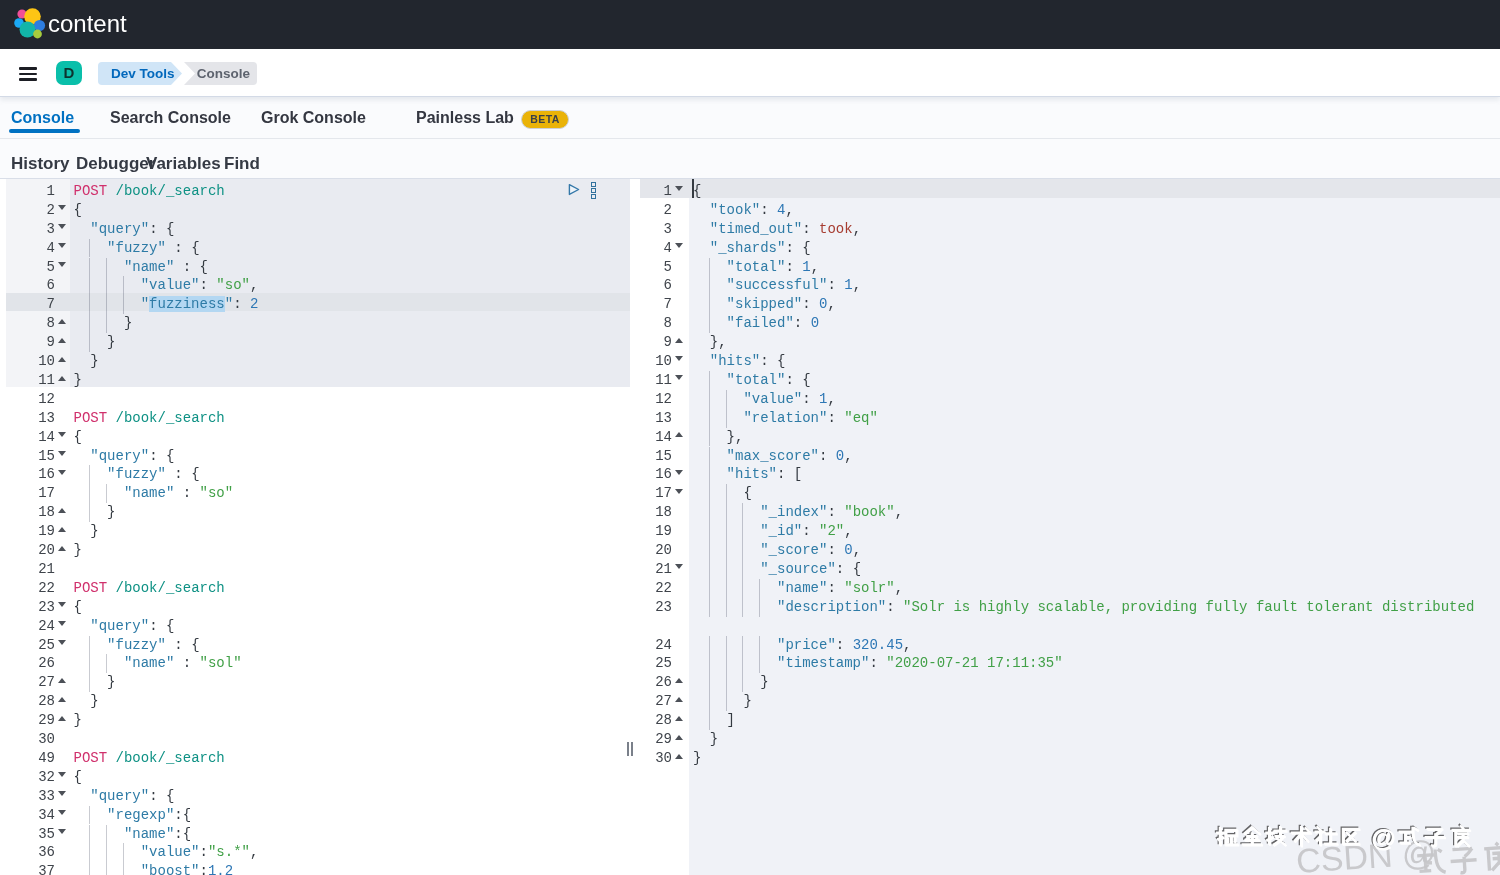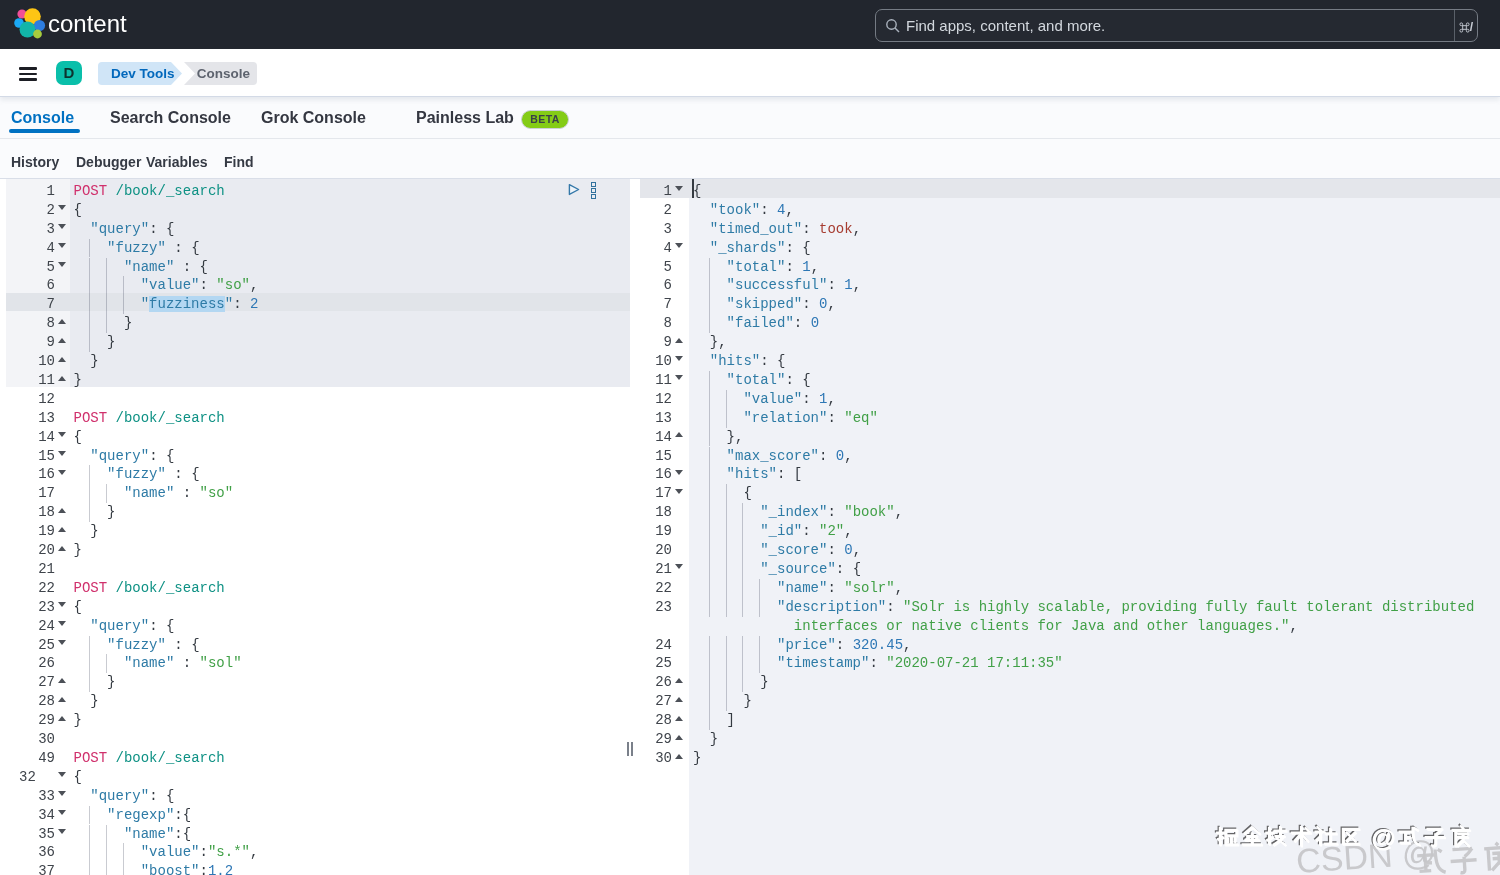--- a/index.html
+++ b/index.html
@@ -29,22 +29,22 @@
   font-size:13.5px;font-weight:700;line-height:23px;text-align:center;padding-left:6px;
   border-radius:0 4px 4px 0;
   clip-path:polygon(0 0,100% 0,100% 100%,0 100%,11px 50%);}
 
 .subhdr{position:absolute;left:0;top:97px;width:1500px;height:82px;background:#fafbfd;border-bottom:1px solid #d9dee8;}
 .tab{position:absolute;top:12px;font-size:16px;font-weight:700;color:#343741;}
 .tab.active{color:#0071c2;}
 .underline{position:absolute;left:9px;top:32px;width:71px;height:3.5px;background:#0071c2;border-radius:2px;}
 .tabline{position:absolute;left:0;top:41px;width:1500px;height:1px;background:#e4e7ec;}
 .beta{position:absolute;left:521px;top:13px;width:48px;height:19px;border:1px solid #cdd1d9;border-radius:10px;
-  background:#84cc16;font-size:10.5px;font-weight:700;color:#394049;text-align:center;line-height:17px;letter-spacing:0.4px;}
-.menuitem{position:absolute;top:57px;font-size:14px;font-weight:700;color:#353a44;}
+  background:#eab308;font-size:10.5px;font-weight:700;color:#394049;text-align:center;line-height:17px;letter-spacing:0.4px;}
+.menuitem{position:absolute;top:57px;font-size:17px;font-weight:700;color:#353a44;}
 
 .editor{position:absolute;left:0;top:179px;width:1500px;height:696px;background:#fff;
   font-family:"Liberation Mono",monospace;font-size:14px;}
 .rpane-bg{position:absolute;left:689px;top:0;width:811px;height:696px;background:#f0f2f7;}
 .rgut-bg{position:absolute;left:640px;top:0;width:49px;height:696px;background:#fff;}
 .selreq{position:absolute;left:69.5px;top:0.2px;width:560.5px;height:207.9px;background:#e9ebf1;}
 .lgut-tint{position:absolute;left:6px;top:0.2px;width:63.5px;height:207.9px;background:#f3f4f7;}
 .row{position:absolute;height:18.9px;line-height:18.9px;white-space:pre;}
 .activeL{position:absolute;left:6px;top:113.6px;width:624px;height:18.9px;background:#e1e4e9;}
 .activeR{position:absolute;left:640px;top:0.2px;width:860px;height:18.9px;background:#e4e6eb;}
@@ -69,30 +69,20 @@
 <div class="topbar">
 <svg class="brand" viewBox="0 0 32 32">
 <circle cx="8" cy="6" r="4.6" fill="#f04e98"></circle>
 <circle cx="18.5" cy="8.5" r="8.3" fill="#fec514"></circle>
 <circle cx="5" cy="15" r="4.8" fill="#1ba9f5"></circle>
 <circle cx="25.5" cy="17.5" r="5.6" fill="#2d7de0"></circle>
 <circle cx="13.5" cy="21.5" r="8.0" fill="#12b5a8"></circle>
 <circle cx="23.5" cy="26" r="4.4" fill="#a6cc3e"></circle>
 </svg>
 <div class="brandtxt">content</div>
-<div class="searchbox">
-<svg class="sicon" width="16" height="16" viewBox="0 0 16 16">
-        <circle cx="6.5" cy="6.5" r="4.7" fill="none" stroke="#aab2bd" stroke-width="1.4"></circle>
-        <line x1="10" y1="10" x2="14" y2="14" stroke="#aab2bd" stroke-width="1.4"></line>
-      </svg>
-<span class="ph">Find apps, content, and more.</span>
-      <span class="kbd"><svg width="11" height="11" viewBox="0 0 12 12" style="vertical-align:-1.5px">
-          <path d="M4 4 H8 V8 H4 Z M4 4 H2.6 A1.5 1.5 0 1 1 4 2.6 Z M8 4 V2.6 A1.5 1.5 0 1 1 9.4 4 Z M8 8 H9.4 A1.5 1.5 0 1 1 8 9.4 Z M4 8 V9.4 A1.5 1.5 0 1 1 2.6 8 Z" fill="none" stroke="#c9ced6" stroke-width="1"></path>
-        </svg><span style="font-size:12px;font-weight:700;color:#c9ced6">/</span></span>
-    </div>
 </div>
 <div class="navrow">
 <div class="burger">
       <b></b>
       <b></b>
       <b></b>
     </div>
 <div class="avatar">D</div>
 <div class="crumb1">Dev Tools</div>
 <div class="crumb2">Console</div>
@@ -162,21 +152,21 @@
 <div class="fold d" style="left:58px;top:460.8px"></div>
 <div class="row num" style="left:0;top:475.4px;width:55px;text-align:right">26</div>
 <div class="row num" style="left:0;top:494.3px;width:55px;text-align:right">27</div>
 <div class="fold u" style="left:58px;top:499.1px"></div>
 <div class="row num" style="left:0;top:513.2px;width:55px;text-align:right">28</div>
 <div class="fold u" style="left:58px;top:518.0px"></div>
 <div class="row num" style="left:0;top:532.1px;width:55px;text-align:right">29</div>
 <div class="fold u" style="left:58px;top:536.9px"></div>
 <div class="row num" style="left:0;top:551.0px;width:55px;text-align:right">30</div>
 <div class="row num" style="left:0;top:569.9px;width:55px;text-align:right">49</div>
-<div class="row num" style="left:0;top:588.8px;width:55px;text-align:center">32</div>
+<div class="row num" style="left:0;top:588.8px;width:55px;text-align:right">32</div>
 <div class="fold d" style="left:58px;top:593.1px"></div>
 <div class="row num" style="left:0;top:607.7px;width:55px;text-align:right">33</div>
 <div class="fold d" style="left:58px;top:612.0px"></div>
 <div class="row num" style="left:0;top:626.6px;width:55px;text-align:right">34</div>
 <div class="fold d" style="left:58px;top:630.9px"></div>
 <div class="row num" style="left:0;top:645.5px;width:55px;text-align:right">35</div>
 <div class="fold d" style="left:58px;top:649.8px"></div>
 <div class="row num" style="left:0;top:664.4px;width:55px;text-align:right">36</div>
 <div class="row num" style="left:0;top:683.3px;width:55px;text-align:right">37</div>
 <div class="row code" style="left:73.5px;top:2.9px"><i class="m">POST</i> <i class="u">/book/_search</i></div>
@@ -261,21 +251,20 @@
 <div class="row code" style="left:693px;top:343.1px"><b class="g"></b><b class="g"></b><b class="g"></b><span class="ws">  </span><i class="k">"_id"</i>: <i class="s">"2"</i>,</div>
 <div class="row num" style="left:640px;top:362.0px;width:32px;text-align:right">20</div>
 <div class="row code" style="left:693px;top:362.0px"><b class="g"></b><b class="g"></b><b class="g"></b><span class="ws">  </span><i class="k">"_score"</i>: <i class="n">0</i>,</div>
 <div class="row num" style="left:640px;top:380.9px;width:32px;text-align:right">21</div>
 <div class="fold d" style="left:675px;top:385.2px"></div>
 <div class="row code" style="left:693px;top:380.9px"><b class="g"></b><b class="g"></b><b class="g"></b><span class="ws">  </span><i class="k">"_source"</i>: {</div>
 <div class="row num" style="left:640px;top:399.8px;width:32px;text-align:right">22</div>
 <div class="row code" style="left:693px;top:399.8px"><b class="g"></b><b class="g"></b><b class="g"></b><b class="g"></b><span class="ws">  </span><i class="k">"name"</i>: <i class="s">"solr"</i>,</div>
 <div class="row num" style="left:640px;top:418.7px;width:32px;text-align:right">23</div>
 <div class="row code" style="left:693px;top:418.7px"><b class="g"></b><b class="g"></b><b class="g"></b><b class="g"></b><span class="ws">  </span><i class="k">"description"</i>: <i class="s">"Solr is highly scalable, providing fully fault tolerant distributed</i></div>
-<div class="row code" style="left:693px;top:437.6px"><span class="ws">            </span><i class="s">interfaces or native clients for Java and other languages."</i>,</div>
 <div class="row num" style="left:640px;top:456.5px;width:32px;text-align:right">24</div>
 <div class="row code" style="left:693px;top:456.5px"><b class="g"></b><b class="g"></b><b class="g"></b><b class="g"></b><span class="ws">  </span><i class="k">"price"</i>: <i class="n">320.45</i>,</div>
 <div class="row num" style="left:640px;top:475.4px;width:32px;text-align:right">25</div>
 <div class="row code" style="left:693px;top:475.4px"><b class="g"></b><b class="g"></b><b class="g"></b><b class="g"></b><span class="ws">  </span><i class="k">"timestamp"</i>: <i class="s">"2020-07-21 17:11:35"</i></div>
 <div class="row num" style="left:640px;top:494.3px;width:32px;text-align:right">26</div>
 <div class="fold u" style="left:675px;top:499.1px"></div>
 <div class="row code" style="left:693px;top:494.3px"><b class="g"></b><b class="g"></b><b class="g"></b><span class="ws">  </span>}</div>
 <div class="row num" style="left:640px;top:513.2px;width:32px;text-align:right">27</div>
 <div class="fold u" style="left:675px;top:518.0px"></div>
 <div class="row code" style="left:693px;top:513.2px"><b class="g"></b><b class="g"></b><span class="ws">  </span>}</div>

